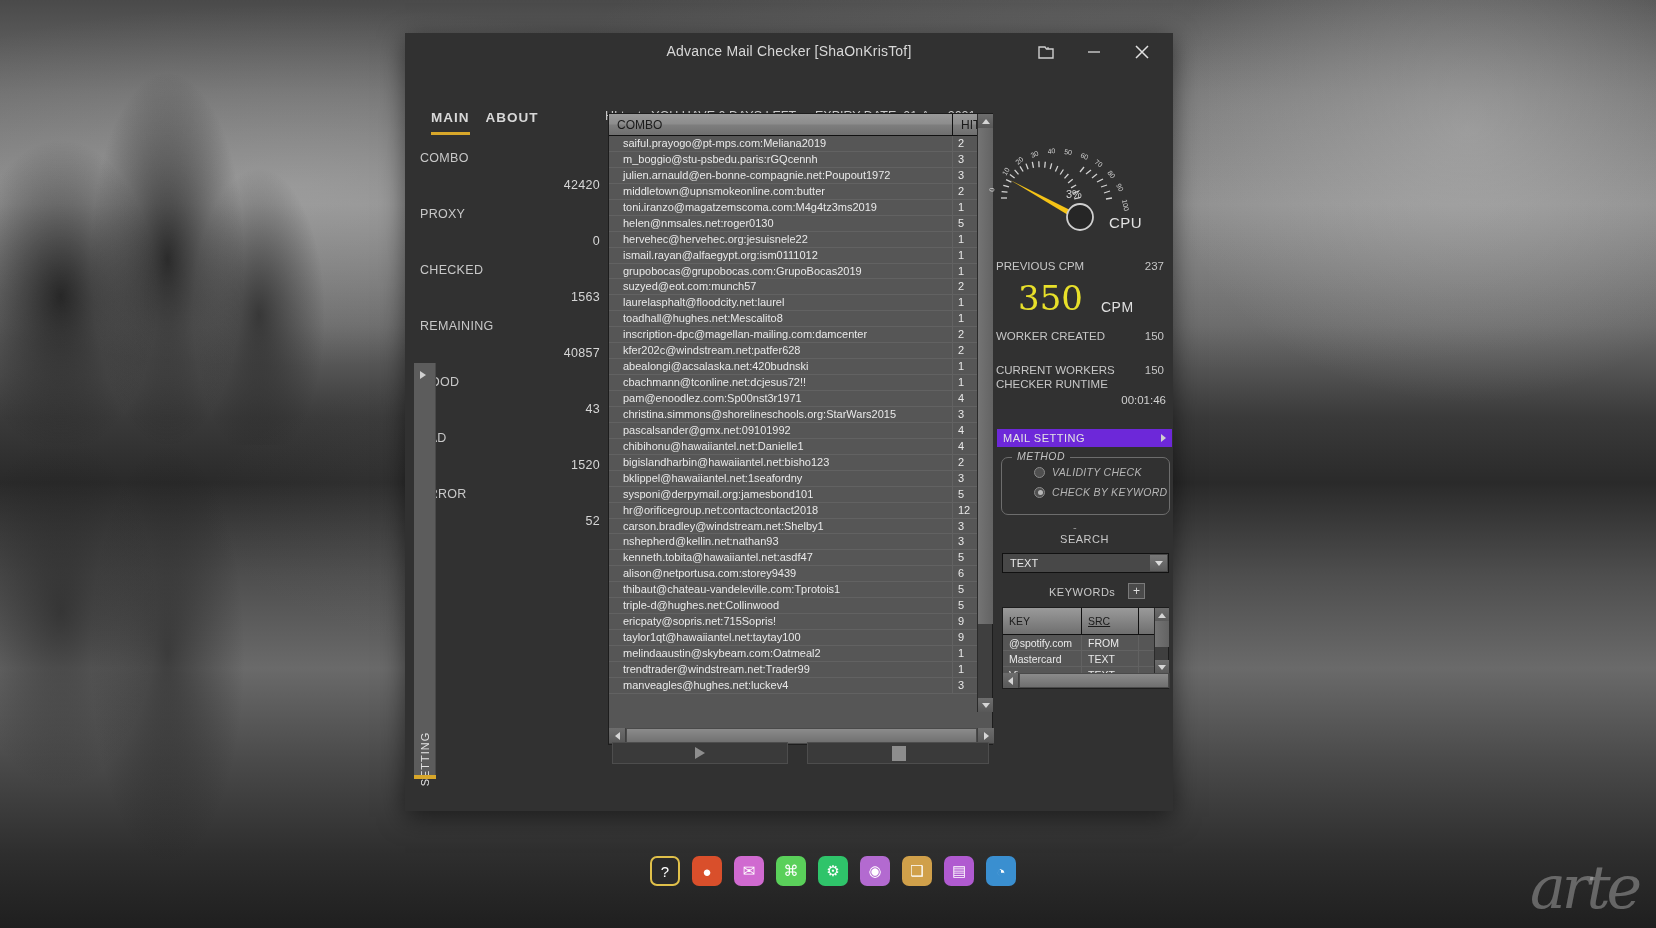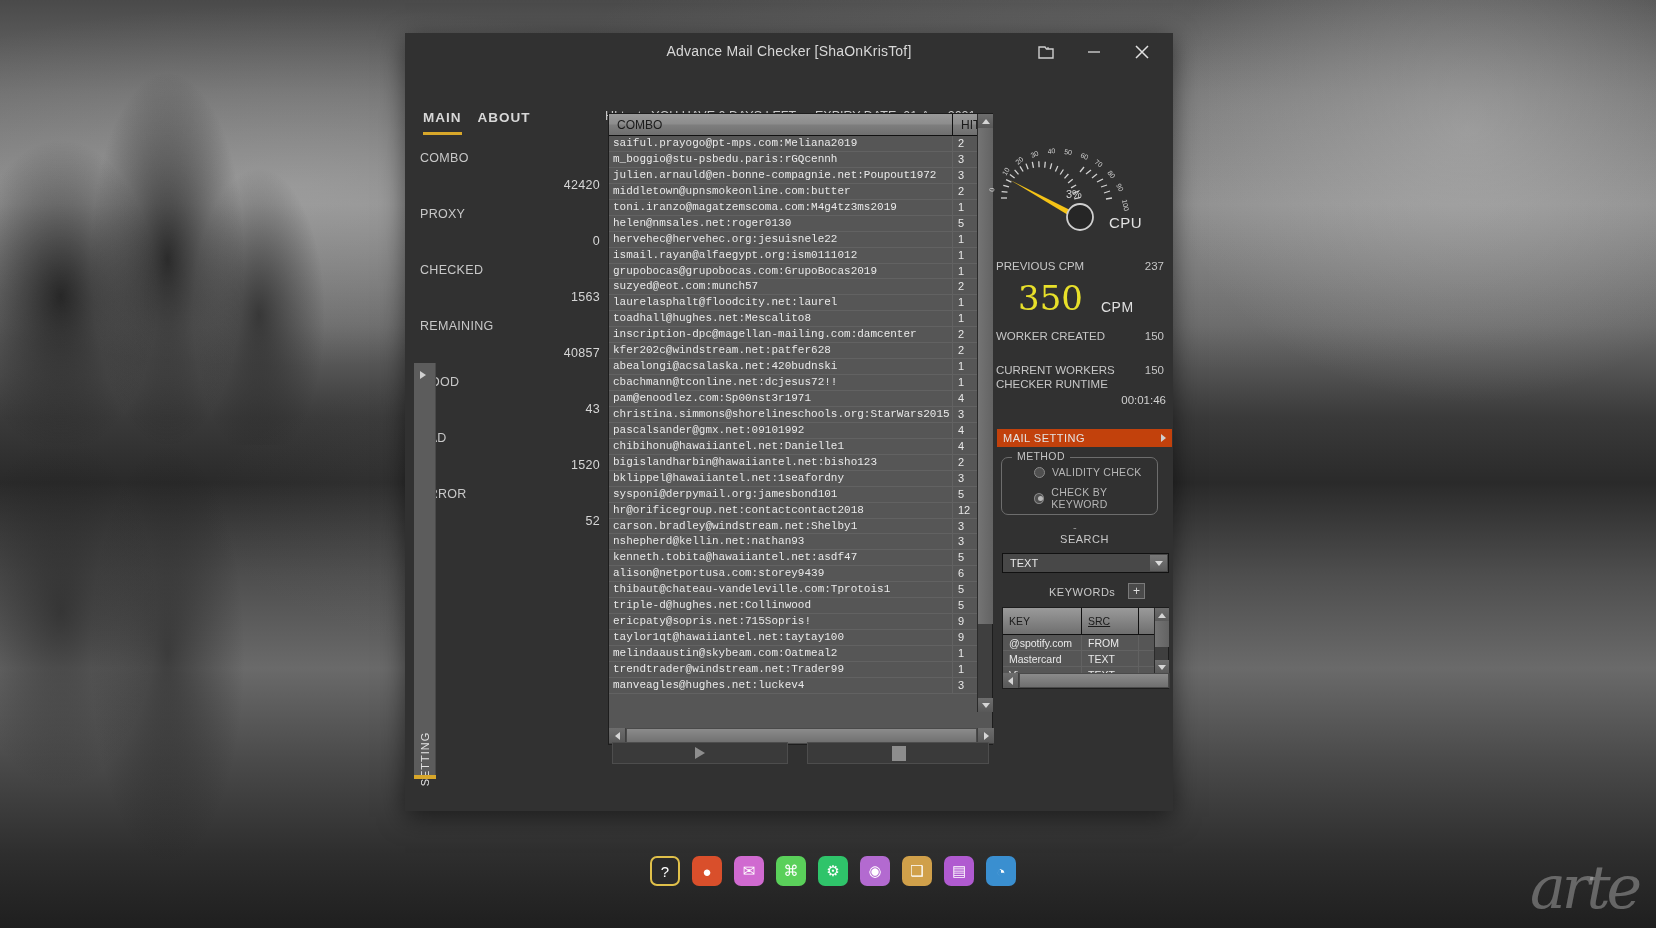--- a/index.html
+++ b/index.html
@@ -89,21 +89,21 @@
     position: absolute; left: 200px; top: 76px;
     font-size: 12.5px; color: #c9c9c9;
   }
   #expiry-strip {
     position: absolute; left: 410px; top: 76px;
     font-size: 12.5px; color: #c9c9c9;
   }
 
   
   #tabs {
-    position: absolute; left: 18px; top: 77px;
+    position: absolute; left: 26px; top: 77px;
     display: flex; gap: 16px;
   }
   .tab {
     font-size: 13.5px; font-weight: bold;
     color: #d8d8d8; letter-spacing: 1px;
     padding-bottom: 7px;
     border-bottom: 3px solid transparent;
   }
   .tab.active { border-bottom-color: #d8a72a; }
 
@@ -175,25 +175,24 @@
     overflow: hidden;
   }
   .grow {
     display: flex;
     height: 15.95px;
     border-bottom: 1px solid #626262;
   }
   .gc-combo {
     flex: 1;
     font-size: 11px; color: #e9e9e9;
-    padding-left: 4px;
+    padding-left: 14px;
     overflow: hidden; white-space: nowrap;
     line-height: 15px;
     border-right: 1px solid #626262;
-    font-family: Liberation Mono, monospace;
   }
   .gc-hits {
     width: 39px;
     font-size: 11px; color: #e9e9e9;
     padding-left: 5px;
     line-height: 15px;
   }
 
   
   #grid-vscroll {
@@ -316,35 +315,36 @@
     font-size: 11.5px; color: #d0d0d0;
   }
 
   
   #mail-setting {
     position: absolute; left: 9px; top: 316px;
     width: 175px;
   }
   #ms-header {
     height: 18px;
-    background: #c2410c;
+    background: #6d28d9;
     display: flex; align-items: center; justify-content: space-between;
     padding: 0 6px;
     font-size: 11px; color: #e4e4e4;
     letter-spacing: 0.5px;
   }
   #ms-header .chev {
     width:0;height:0;border-top:4px solid transparent;border-bottom:4px solid transparent;border-left:5px solid #cfcfcf;
   }
   #method-box {
     position: relative;
     margin: 10px 0 0 4px;
-    width: 157px; height: 58px;
+    width: 169px; height: 58px;
     border: 1px solid #6d6d6d;
     border-radius: 7px;
+    font-style: italic;
   }
   #method-legend {
     position: absolute; left: 10px; top: -8px;
     background: #313131; padding: 0 5px;
     font-size: 10.5px; color: #c4c4c4;
     letter-spacing: 0.4px;
   }
   .radio-row {
     display: flex; align-items: center; gap: 7px;
     margin: 8px 0 0 32px;

